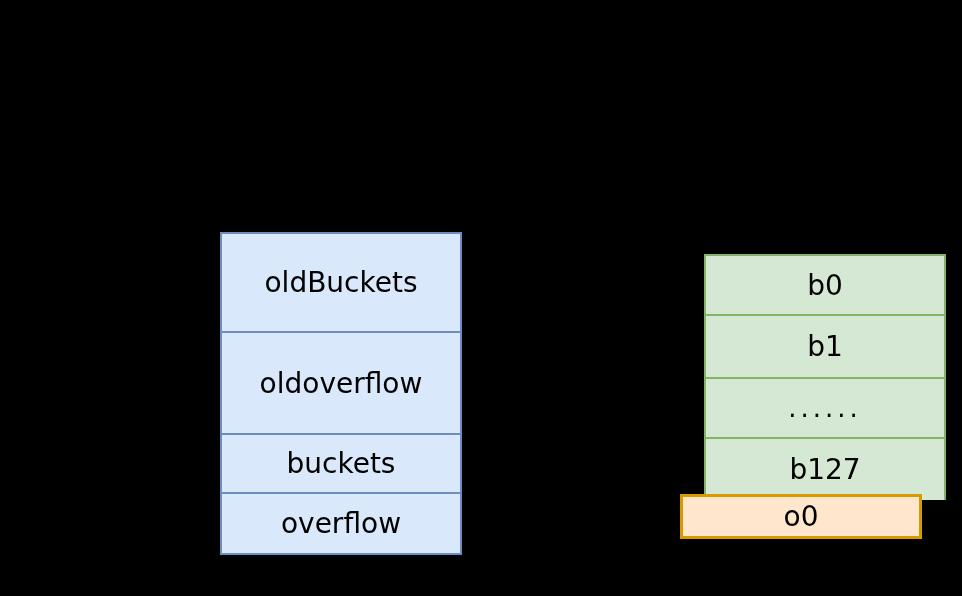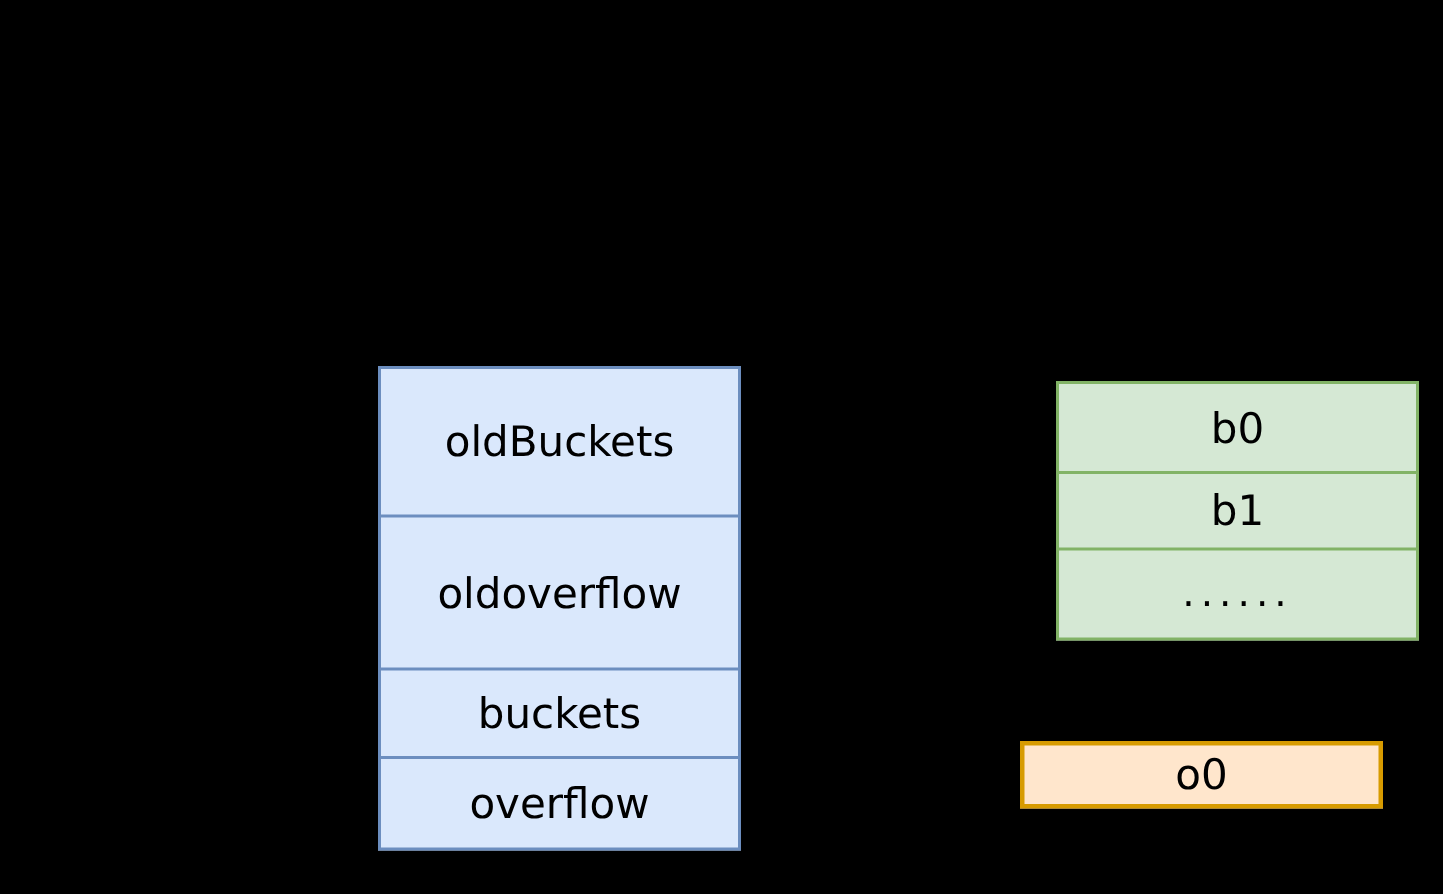--- a/index.html
+++ b/index.html
@@ -14,26 +14,25 @@
     background: var(--bg, #000000);
     overflow: hidden;
     font-family: "DejaVu Sans", sans-serif;
     color: #000;
   }
 
   
   .hmap-table {
     position: absolute;
     left: 220px;
-    top: 244px;
+    top: 232px;
     width: 242px;
     box-sizing: border-box;
     border: 2px solid var(--blue-stroke, #6c8ebf);
     background: var(--blue-fill, #dae8fc);
-    margin-left: 32px;
   }
   .hmap-table .cell {
     box-sizing: border-box;
     display: flex;
     align-items: center;
     justify-content: center;
     font-size: 28px;
     border-bottom: 2px solid var(--blue-stroke, #6c8ebf);
   }
   .hmap-table .cell:nth-child(1) { height: 99px; }
@@ -54,21 +53,21 @@
   }
   .buckets-table .cell {
     box-sizing: border-box;
     display: flex;
     align-items: center;
     justify-content: center;
     font-size: 28px;
     border-bottom: 2px solid var(--green-stroke, #82b366);
   }
   .buckets-table .cell:nth-child(1) { height: 60px; }
-  .buckets-table .cell:nth-child(2) { height: 51px; text-align: center; }
+  .buckets-table .cell:nth-child(2) { height: 63px; text-align: center; }
   .buckets-table .cell:nth-child(3) { height: 60px; }
   .buckets-table .cell:nth-child(4) { height: 61px; border-bottom: none; }
   .buckets-table .cell.ellipsis {
     letter-spacing: 4px;
     font-size: 26px;
   }
 
   
   .overflow-cell {
     position: absolute;
@@ -94,17 +93,18 @@
     <div class="cell">oldBuckets</div>
     <div class="cell">oldoverflow</div>
     <div class="cell">buckets</div>
     <div class="cell">overflow</div>
   </div>
 
   <div class="buckets-table">
     <div class="cell">b0</div>
     <div class="cell">b1</div>
     <div class="cell ellipsis">......</div>
+    <div class="cell">b127</div>
   </div>
 
   <div class="overflow-cell">o0</div>
 
 </div>
 
 </body></html>

